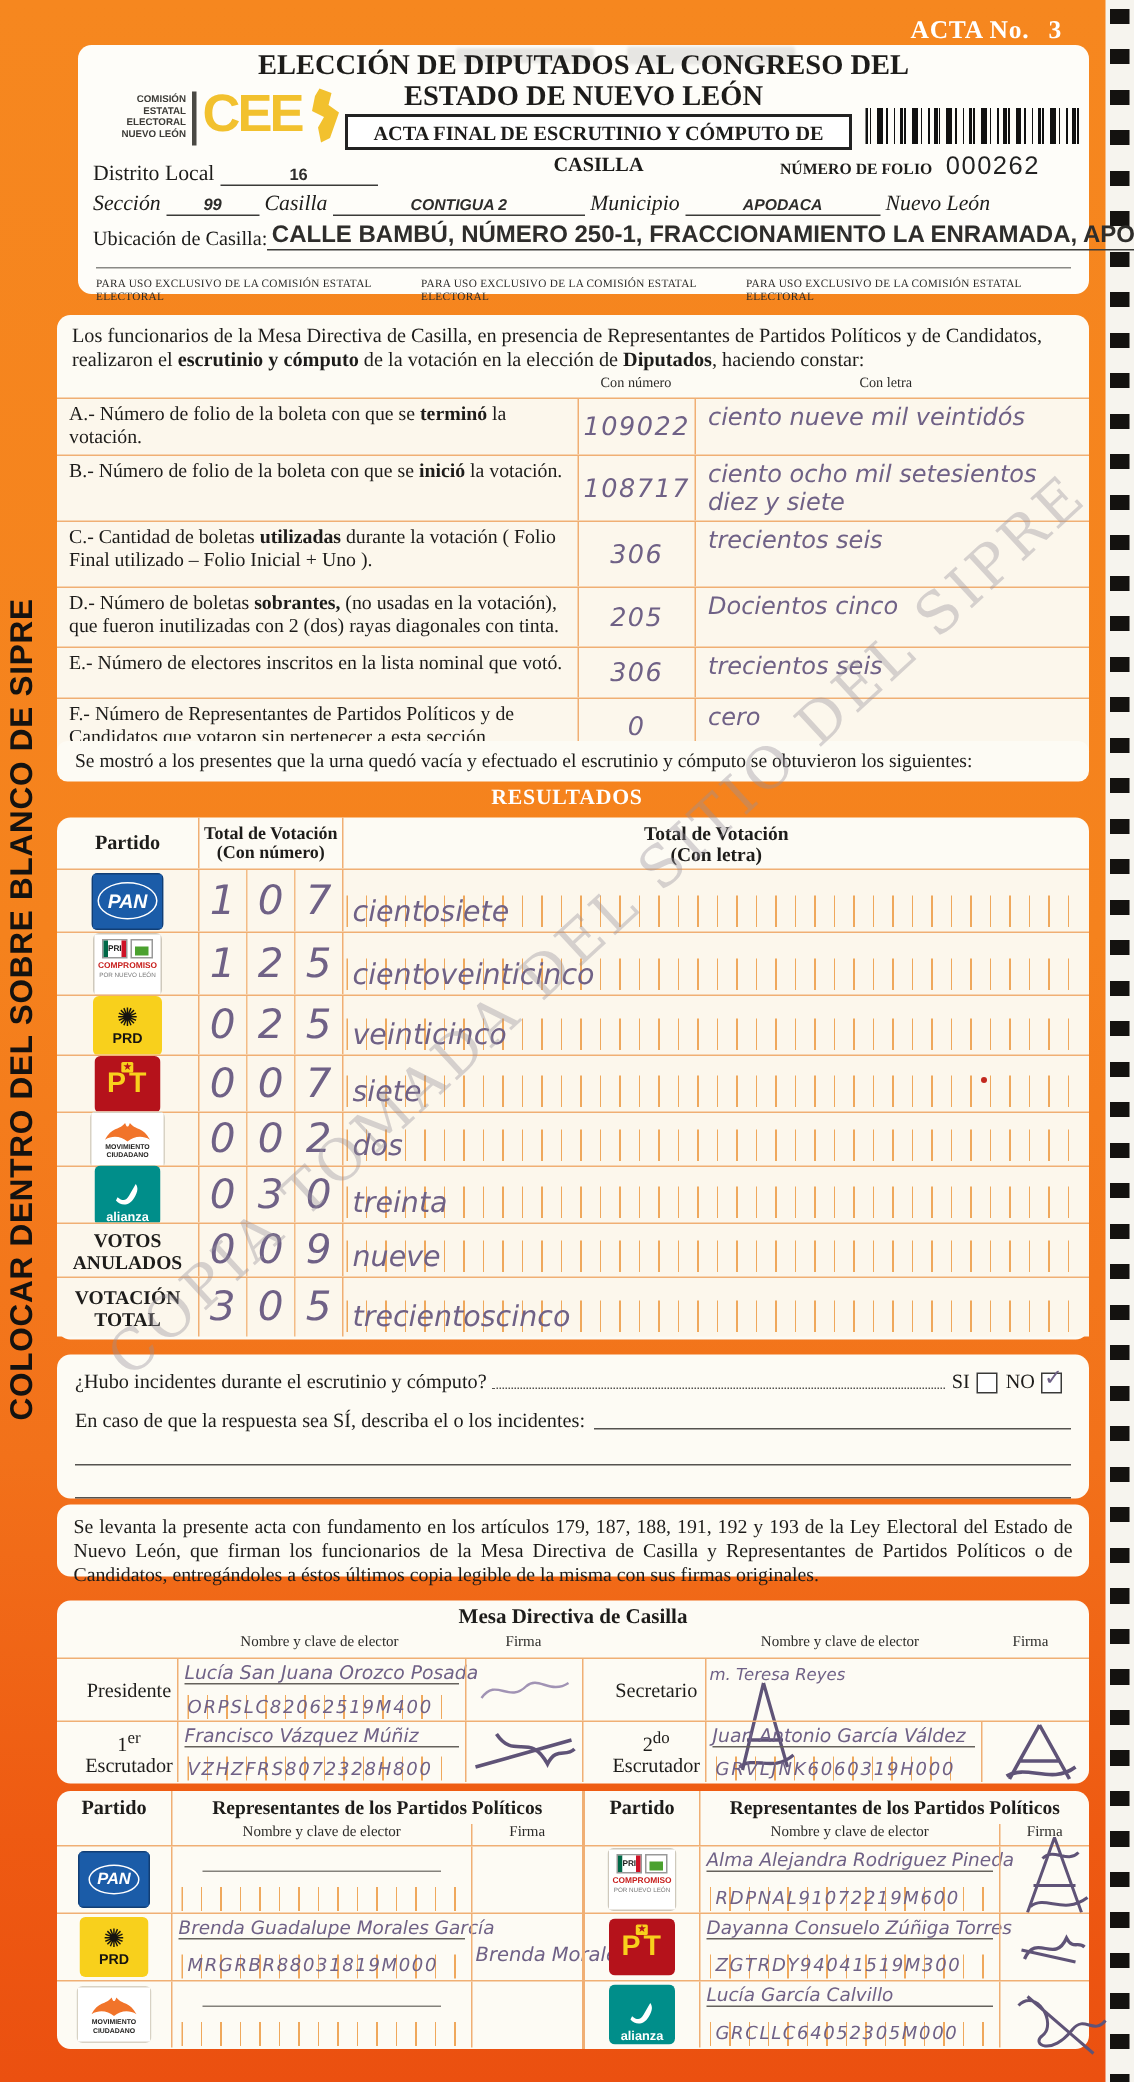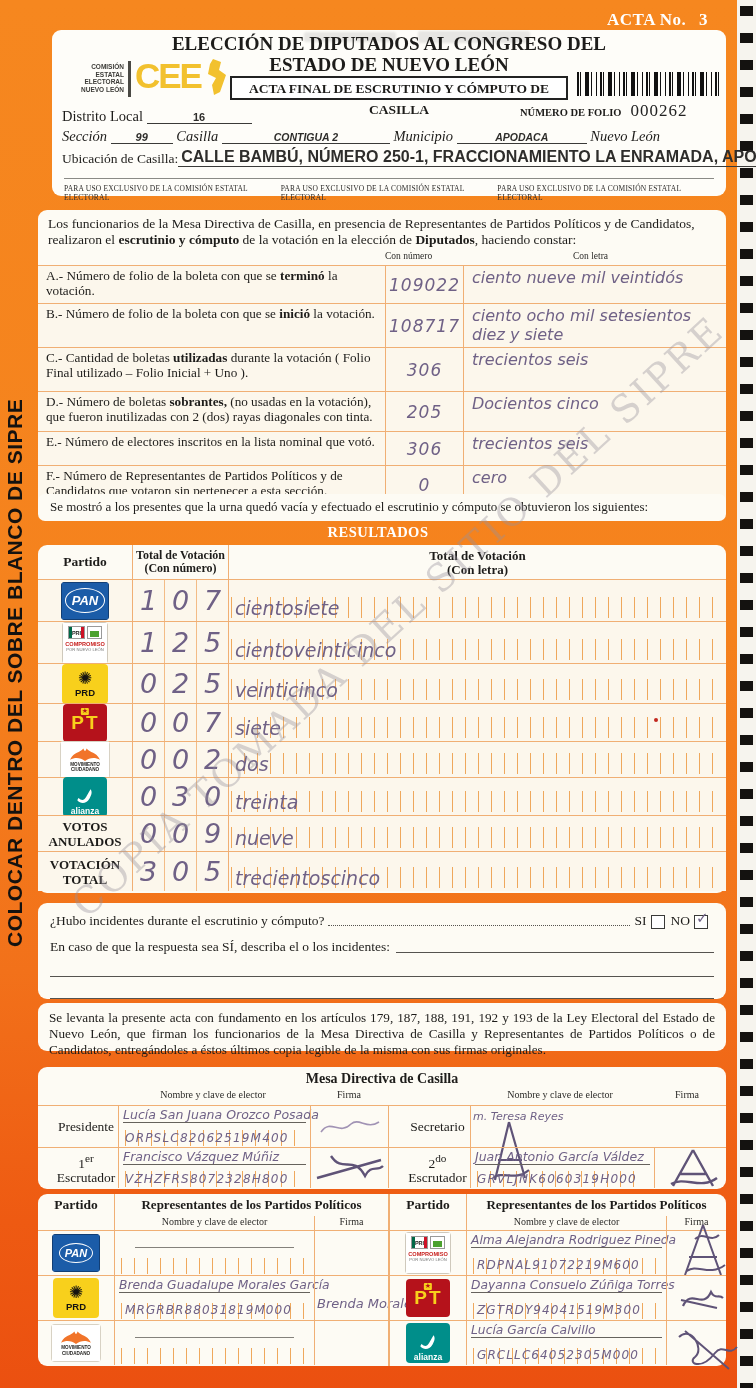--- a/index.html
+++ b/index.html
@@ -38,31 +38,31 @@
   .logo-cee { position:absolute; left:83px; top:26px; font-family:"Liberation Sans",sans-serif; font-weight:bold;
     font-size:35px; color:#F2C12E; letter-spacing:-2px; }
   .logo-nl { position:absolute; left:152px; top:28px; }
   .subtitle-box { position:absolute; left:178px; top:46px; width:338px; height:24px; border:2px solid #222;
     text-align:center; font-weight:bold; font-size:13.5px; line-height:21px; background:#fff; }
   .barcode { position:absolute; left:525px; top:42px; width:145px; height:24px;
     background:repeating-linear-gradient(90deg,#111 0 2px,transparent 2px 3px,#111 3px 4px,transparent 4px 8px,
       #111 8px 12px,transparent 12px 14px,#111 14px 15px,transparent 15px 19px,#111 19px 20px,transparent 20px 23px); }
   .folio-line { position:absolute; top:71px; left:468px; }
   .folio-line .fl { font-weight:bold; font-size:10.5px; }
-  .folio-line .fv { font-family:Liberation Serif, serif; font-size:17px; letter-spacing:1px; color:#222; }
+  .folio-line .fv { font-family:Liberation Sans, sans-serif; font-size:17px; letter-spacing:1px; color:#222; }
   .fld { position:absolute; font-size:14.5px; }
   .exclusive { position:absolute; left:12px; right:12px; top:148px; border-top:1.2px solid #8a8a86; padding-top:5px;
     display:flex; justify-content:space-between; }
   .exclusive span { font-size:7.5px; color:#2c2b29; letter-spacing:.2px; }
   
   .constancia { top:210px; height:281px; }
   .c-intro { padding:6px 10px 0 10px; font-size:13.5px; line-height:16px; }
   .c-table { position:absolute; top:41px; left:0; right:0; bottom:2px; }
   .c-head { position:absolute; top:0; left:0; right:0; height:14px; font-size:9.5px; color:#2c2b29; }
-  .c-head .cn { position:absolute; left:347px; width:78px; }
+  .c-head .cn { position:absolute; left:347px; width:78px; text-align:center; }
   .c-head .cl { position:absolute; left:425px; right:8px; text-align:center; }
   .c-row { position:absolute; left:0; right:0; border-top:1.6px solid #F0AF74; display:flex; background:#FCF7EC; }
   .c-lab { width:347px; padding:3px 4px 0 8px; font-size:13.2px; line-height:14.5px; }
   .c-num { width:78px; border-left:1px solid #F0AF74; display:flex; align-items:center; justify-content:center;
     font-size:17px; letter-spacing:1px; }
   .c-let { flex:1; border-left:1px solid #F0AF74; padding:2px 6px 0 8px; font-size:16px; line-height:19px; }
   
   .urna-band { position:absolute; left:38px; right:30px; top:494px; height:27px; background:#FDFBF4; border-radius:7px;
     font-size:13px; line-height:26px; padding-left:12px; }
   .res-title { position:absolute; left:0; right:0; top:524px; text-align:center; color:#fff; font-weight:bold;

